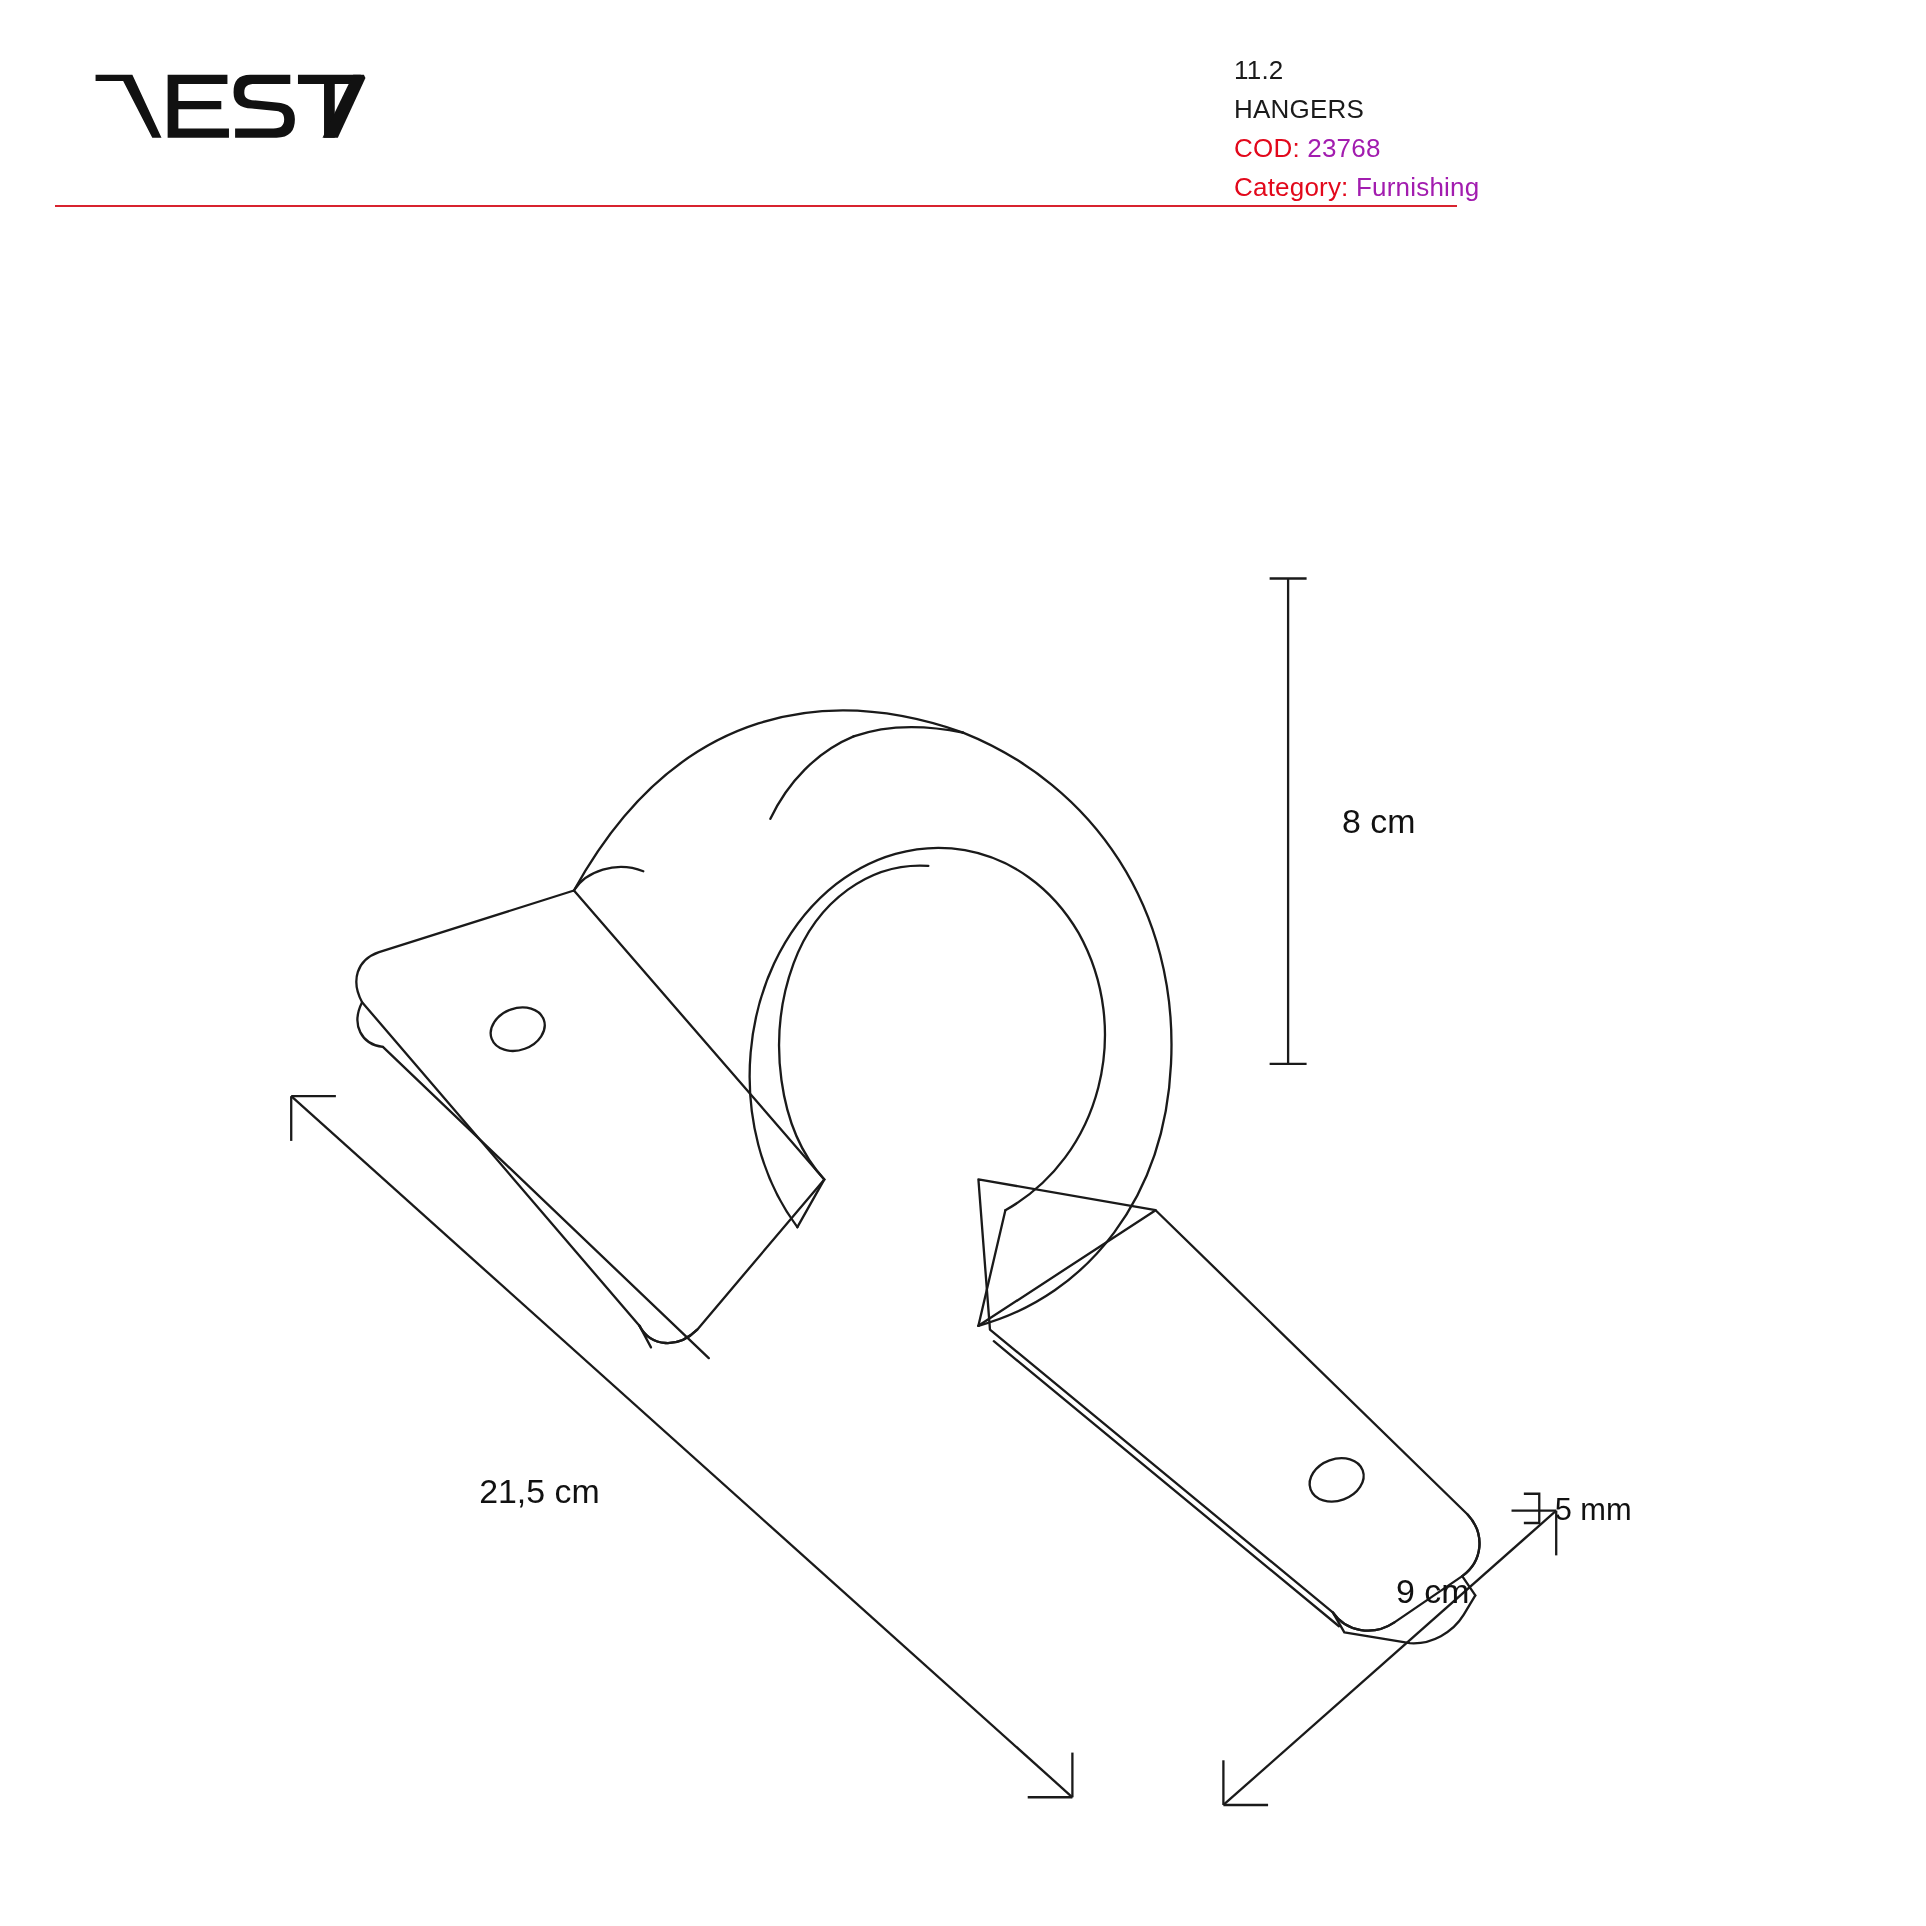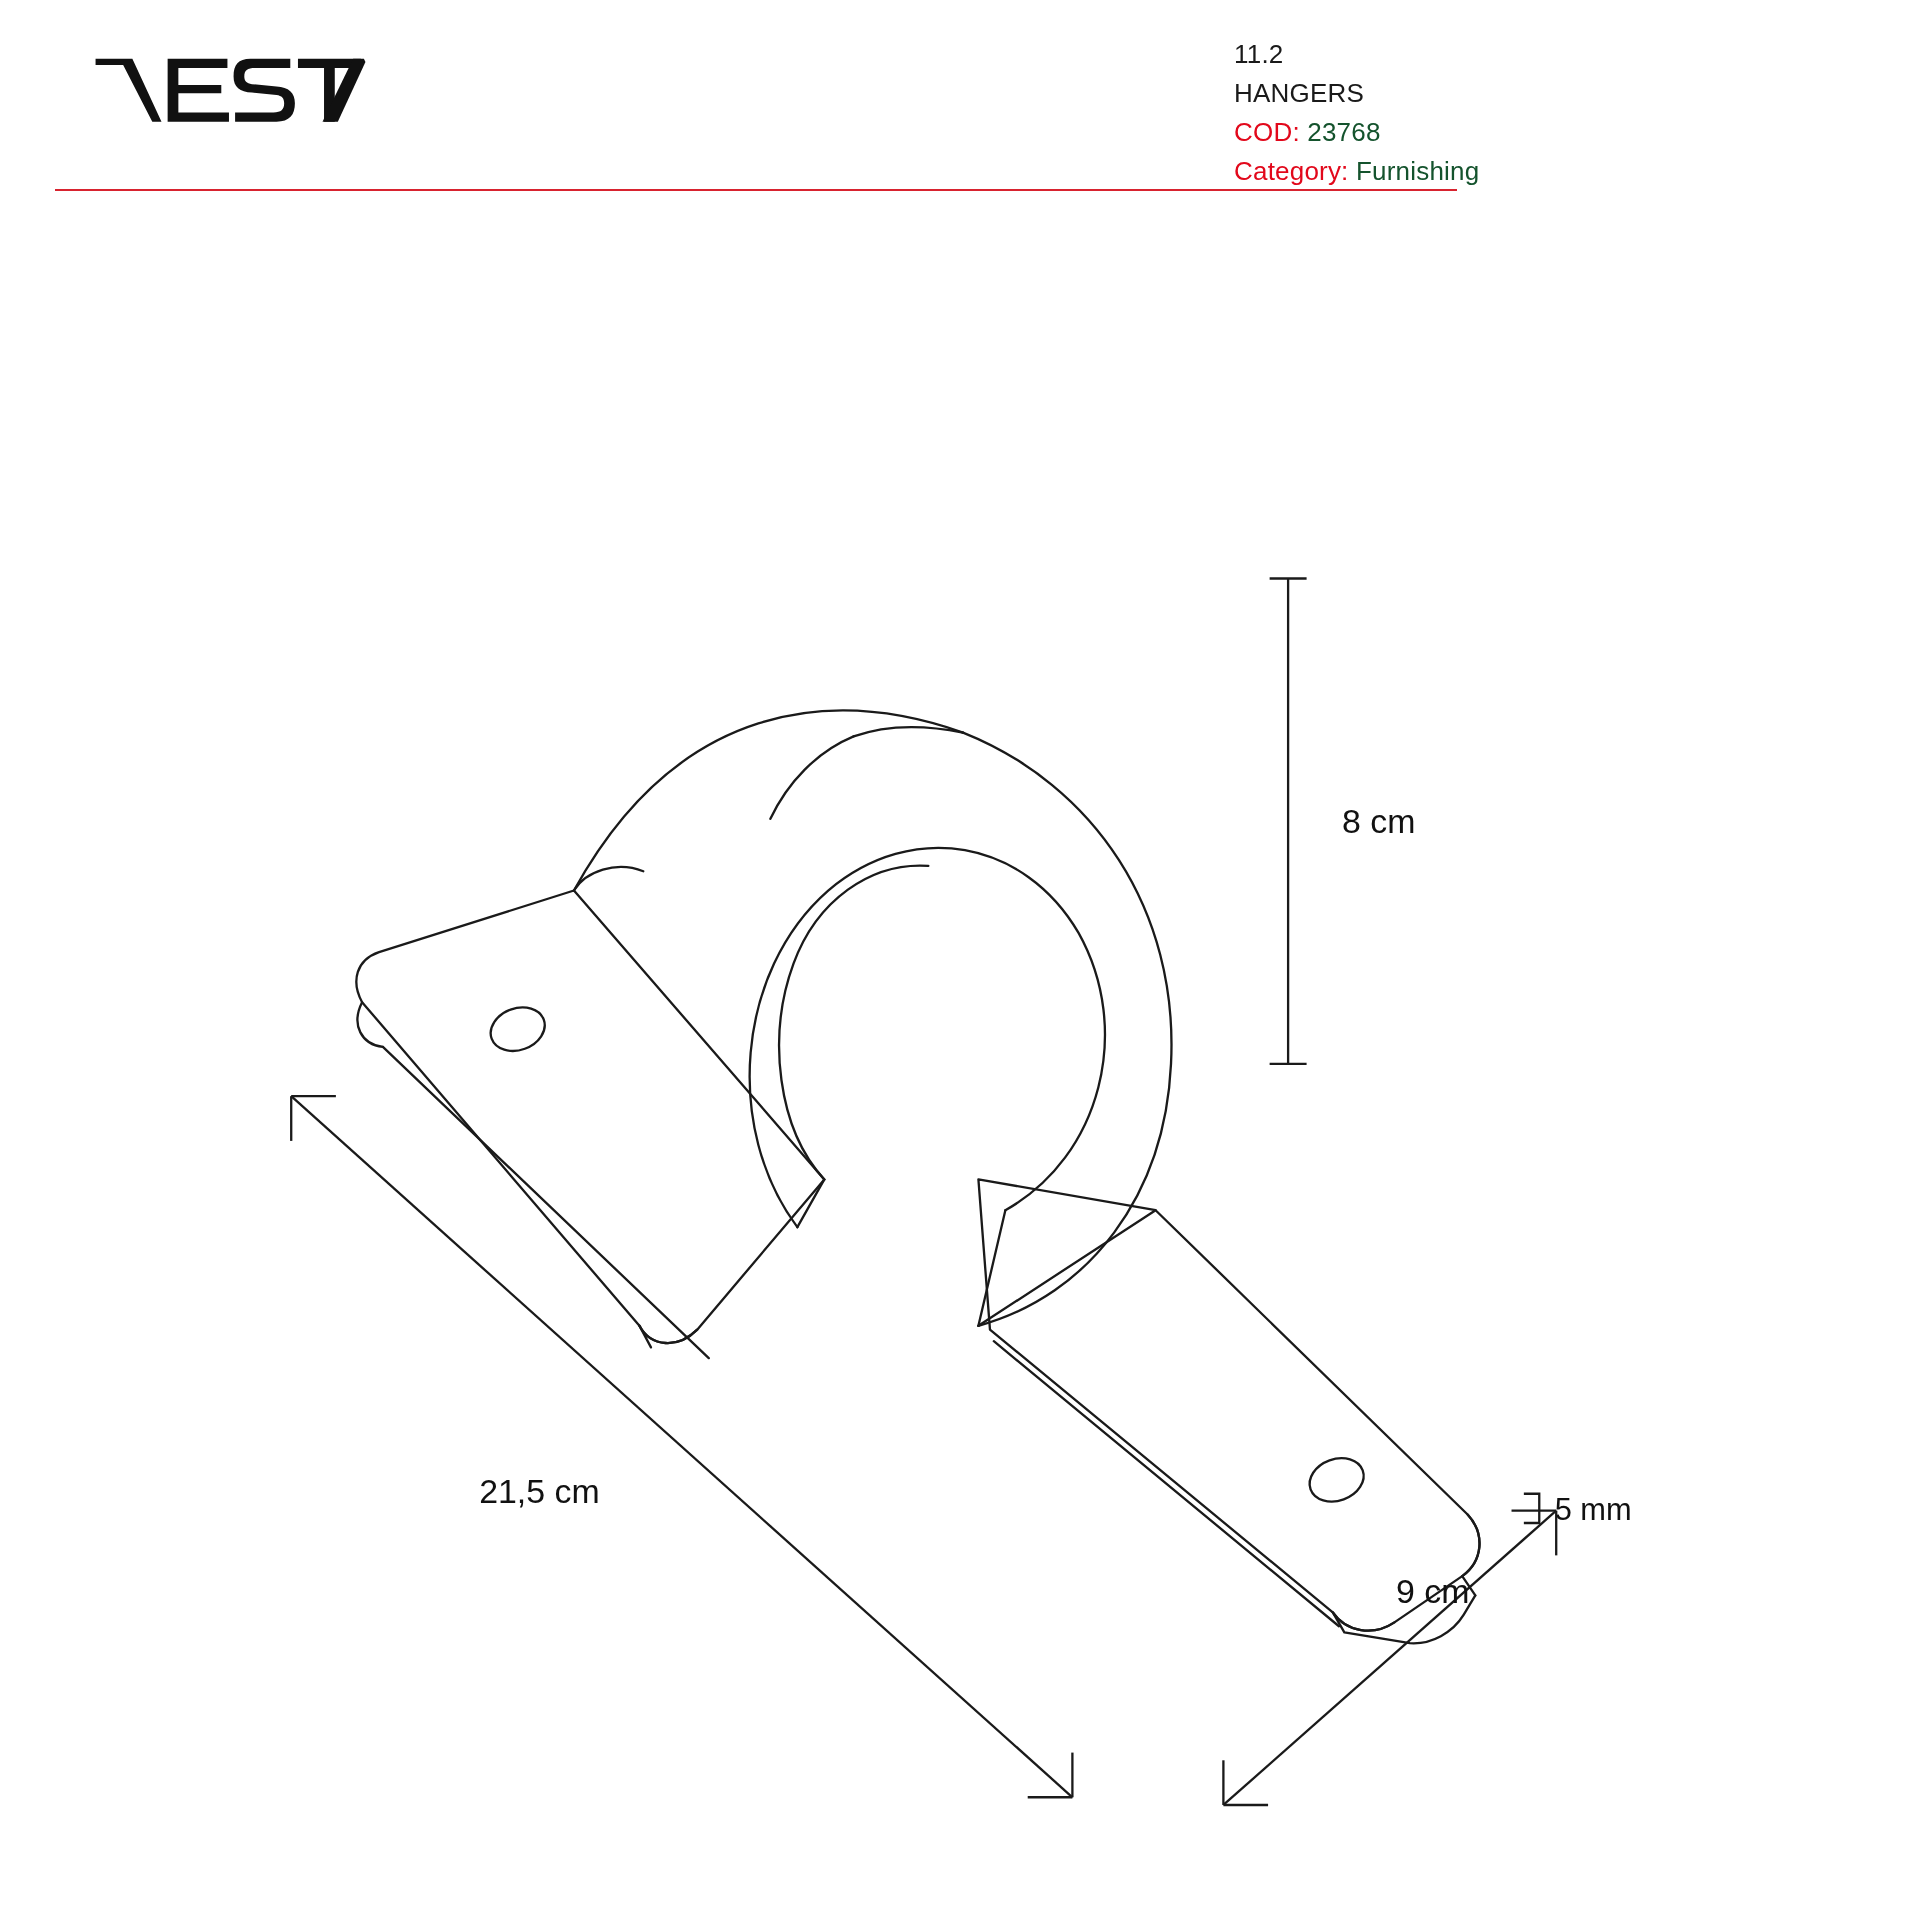--- a/index.html
+++ b/index.html
@@ -12,21 +12,21 @@
     height: 1926px;
     font-family: "Liberation Sans", sans-serif;
     color: #1a1a1a;
     position: relative;
     overflow: hidden;
   }
 
   
   .header {
     position: absolute;
-    top: 0;
+    top: 16px;
     left: 0;
     width: 1614px;
     height: 208px;
   }
 
   .logo-wrap {
     position: absolute;
     left: 92px;
     top: 42px;
     width: 277px;
@@ -45,21 +45,21 @@
     color: #1a1a1a;
   }
   .meta .line {
     white-space: nowrap;
   }
   .meta .label {
     color: #e2081b;
     font-weight: normal;
   }
   .meta .value {
-    color: #14532d;
+    color: #a21caf;
   }
 
   .rule {
     position: absolute;
     left: 55px;
     top: 189px;
     width: 1402px;
     height: 2.3px;
     background: #d8232f;
   }

